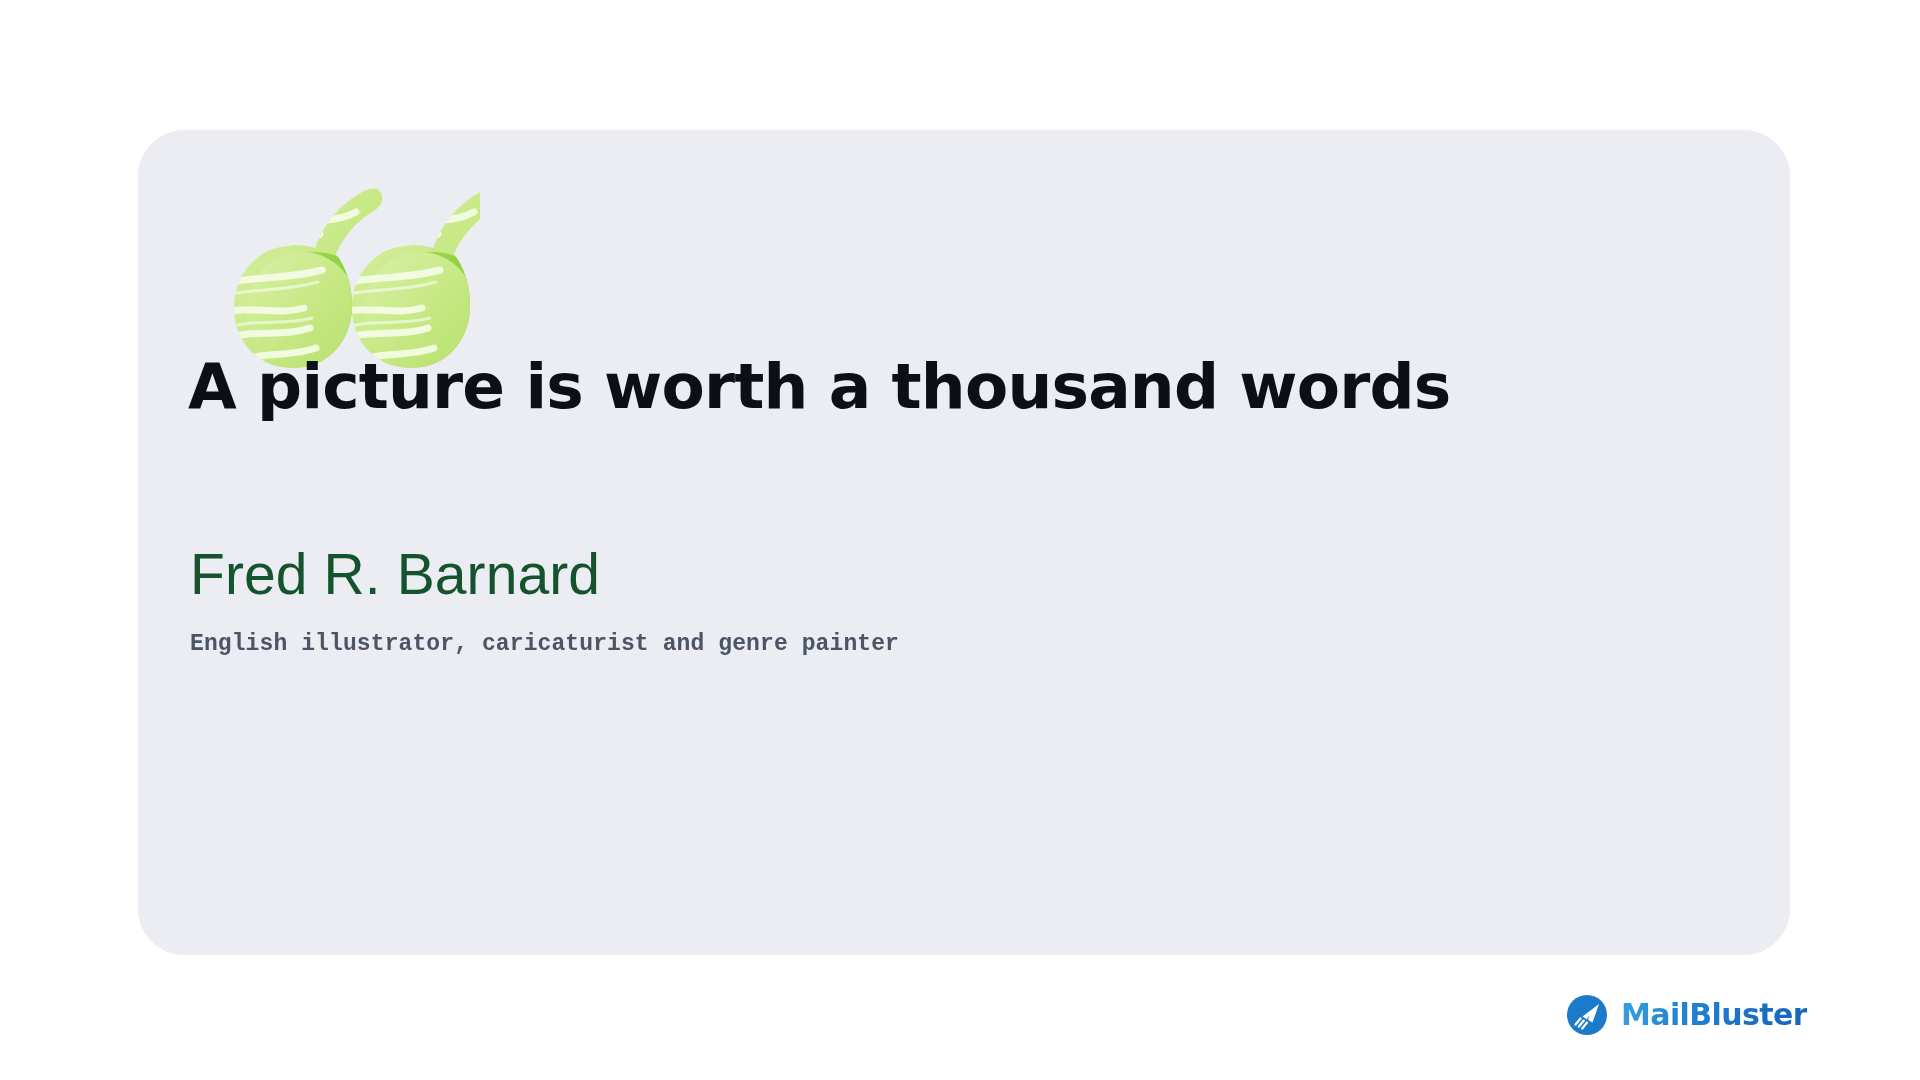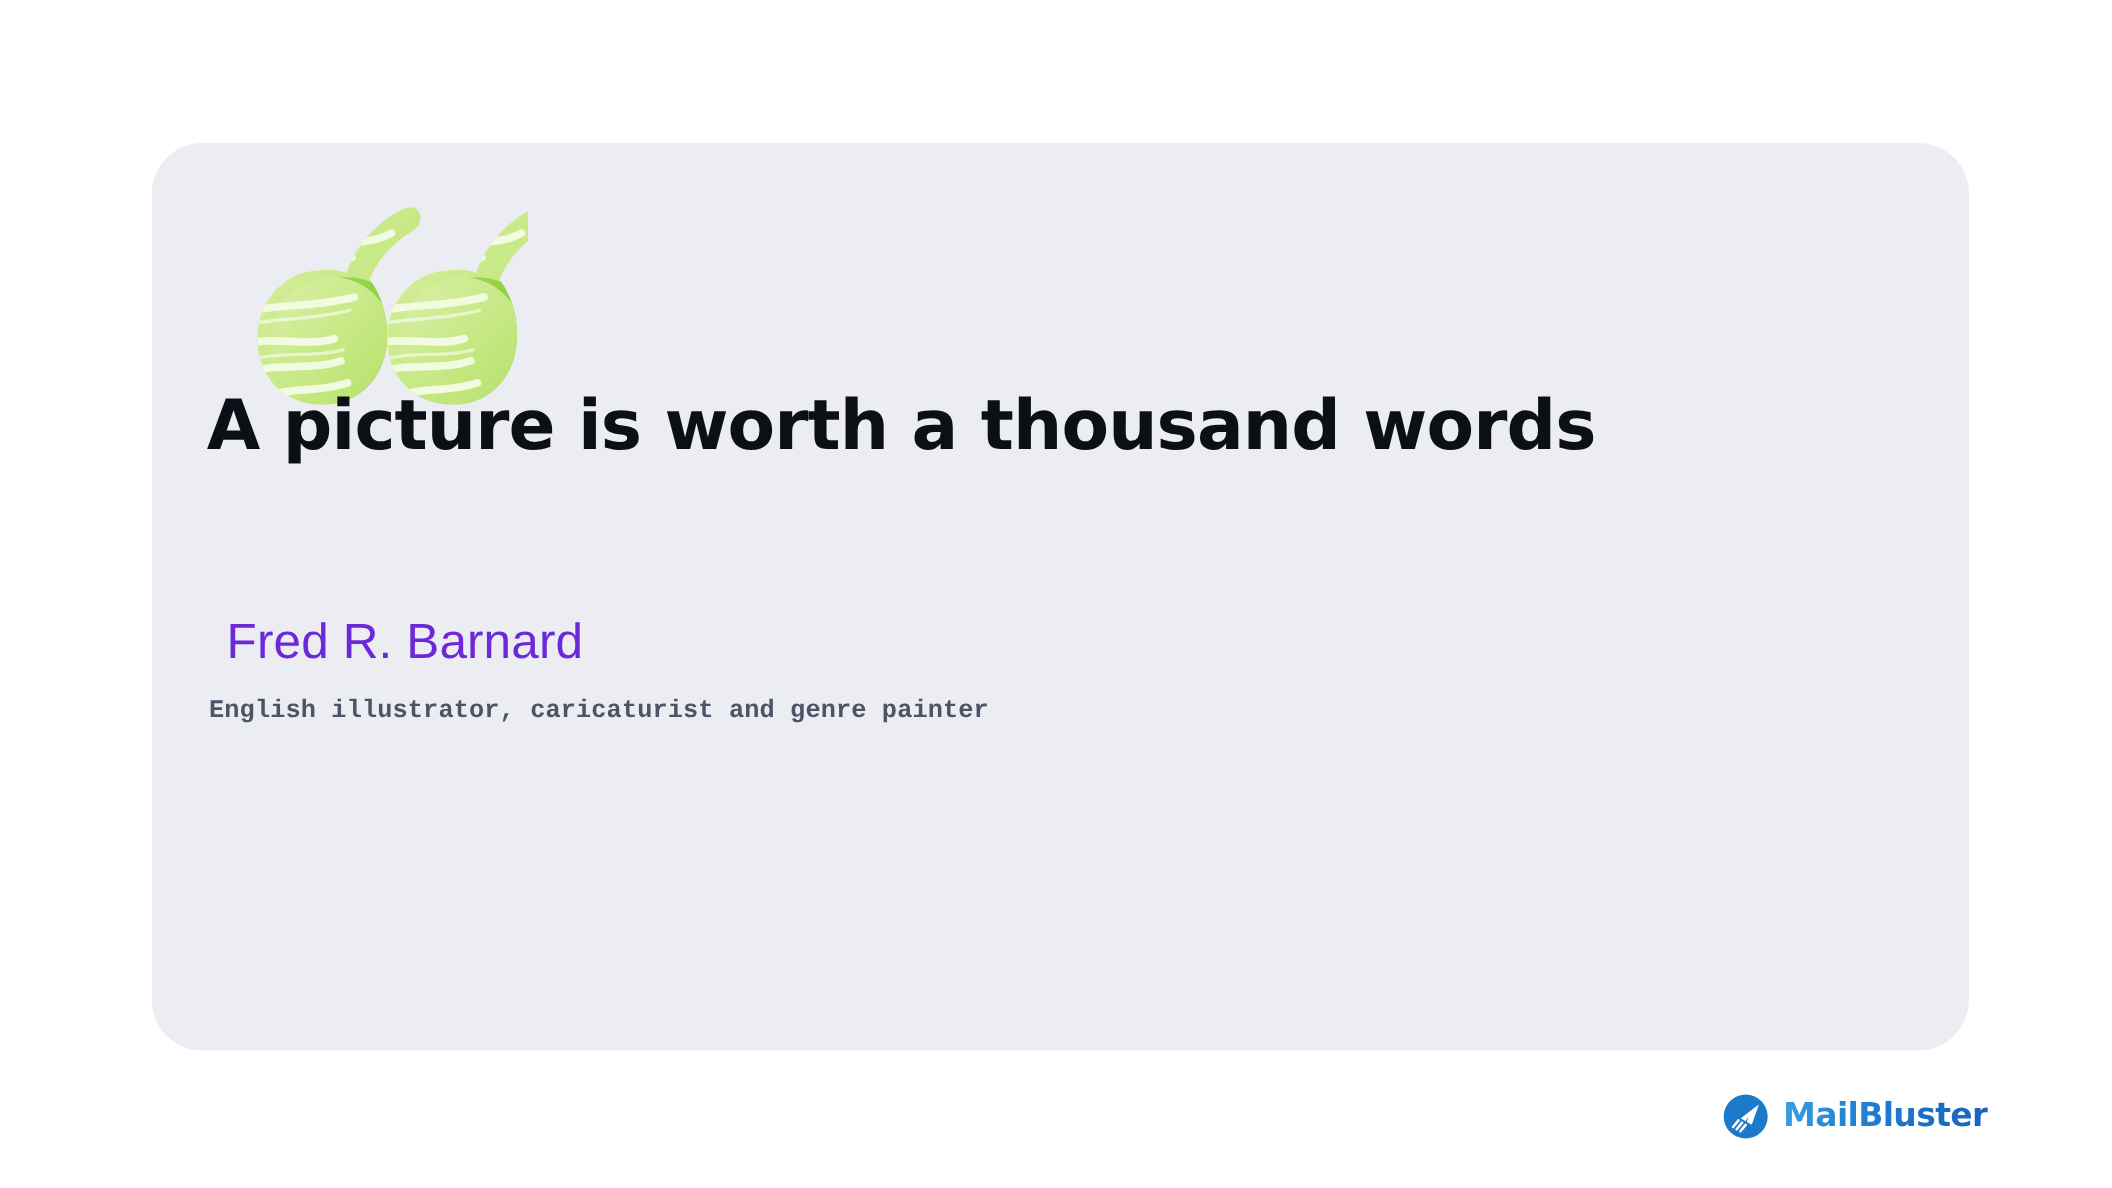--- a/index.html
+++ b/index.html
@@ -68,26 +68,26 @@
   }
 
   
   .attribution {
     position: absolute;
     left: 52px;
     top: 410px;
     width: 1400px;
   }
   .author-name {
-    margin: 16px;
+    margin: 0;
     font-family: "Liberation Sans", "DejaVu Sans", sans-serif;
-    font-size: 45px;
+    font-size: 57px;
     font-weight: 500;
     letter-spacing: 0.1px;
-    color: #6d28d9;
+    color: #14532d;
     line-height: 1.2;
   }
   .author-role {
     margin: 22px 0 0 0;
     font-family: Liberation Mono, monospace;
     font-size: 23px;
     font-weight: 700;
     letter-spacing: 0.1px;
     color: #4b5566;
     line-height: 1.3;

